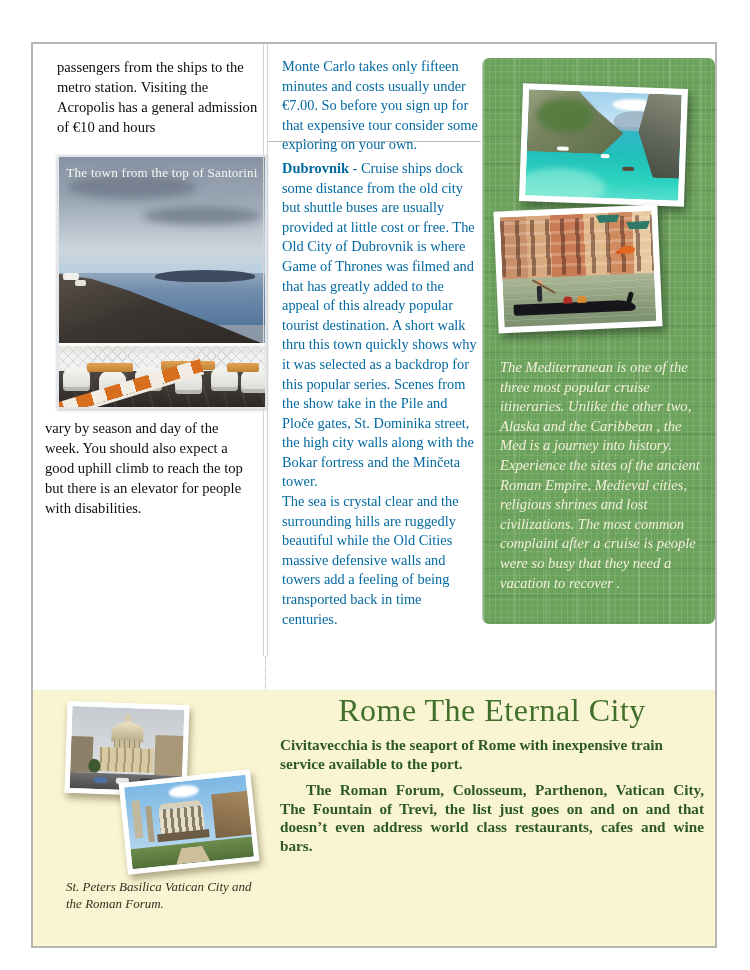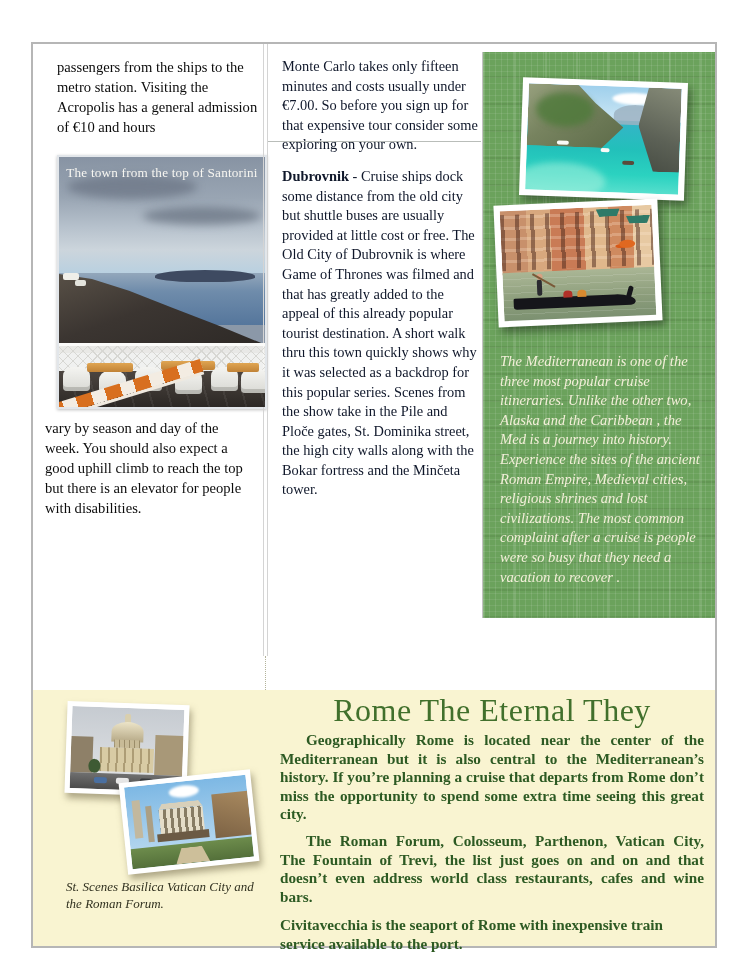--- a/index.html
+++ b/index.html
@@ -9,22 +9,22 @@
         border:2px solid #b6b6b6;box-sizing:border-box;}
   .page-inner{position:absolute;left:0;top:0;width:682px;height:902px;}
 
   
   .body-text{position:absolute;font-size:14.6px;line-height:20px;margin:0;color:#0c0c0c;}
   .lp1{left:24px;top:13px;width:203px;}
   .lp2{left:12px;top:374px;width:203px;}
   .lp3{left:24px;top:486px;width:203px;}
   .bold{font-weight:bold;}
   .mid-col{position:absolute;left:249px;top:13px;width:196px;}
-  .mid-col p{margin:0;font-size:14.4px;line-height:19.6px;color:#0f172a;}
-  .mid-col p.gap{margin-top:12px;}
+  .mid-col p{margin:0;font-size:14.4px;line-height:19.6px;color:#0369a1;}
+  .mid-col p.gap{margin-top:4px;}
   .vline{position:absolute;top:0;width:1px;height:612px;background:#d4d4d4;}
   .vl-a{left:230px;} .vl-b{left:234px;}
   .vline-dotted{position:absolute;left:232px;top:612px;height:290px;width:0;
                 border-left:1px dotted #b3b39a;}
   .hline{position:absolute;left:235px;top:97px;width:213px;height:1px;background:#b9bdb9;z-index:5;}
 
   
   .santorini{position:absolute;left:24px;top:111px;width:206px;height:250px;background:#8b98a8;
              border:2px solid #e2e6ea;box-shadow:0 1px 3px rgba(0,0,0,.25);overflow:hidden;}
   .st-sky{position:absolute;left:0;top:0;width:100%;height:116px;
@@ -55,27 +55,27 @@
   .st-table{position:absolute;height:9px;background:linear-gradient(180deg,#e0a552,#c08236);
             border-radius:2px;z-index:3;}
   .st-t1{left:28px;top:206px;width:46px;} .st-t2{left:102px;top:204px;width:54px;} .st-t3{left:168px;top:206px;width:32px;}
   .st-chair{position:absolute;width:27px;height:24px;background:linear-gradient(180deg,#f4f4f1,#d9d9d4);
             border-radius:9px 9px 4px 4px;box-shadow:inset 0 -4px 0 rgba(120,120,115,.35);z-index:2;}
   .st-stripe{position:absolute;left:-14px;bottom:12px;width:160px;height:13px;
              background:repeating-linear-gradient(90deg,#d86f1f 0 16px,#f3ece2 16px 30px);
              transform:rotate(-17deg);z-index:4;box-shadow:0 3px 0 #efe9df;}
 
   
-  .sidebar{position:absolute;left:449px;top:8px;width:233px;height:566px;
+  .sidebar{position:absolute;left:449px;top:14px;width:233px;height:566px;
            background-color:#6ba25c;border-left:1px solid #c2c2c2;box-sizing:border-box;
            background-image:
              repeating-linear-gradient(90deg,rgba(255,255,255,.10) 0 1px,transparent 1px 6px),
              repeating-linear-gradient(0deg,rgba(255,255,255,.08) 0 1px,transparent 1px 6px),
              repeating-linear-gradient(90deg,rgba(255,255,255,.12) 0 2px,transparent 2px 31px),
-             repeating-linear-gradient(0deg,rgba(70,110,55,.22) 0 2px,transparent 2px 27px);}
+             repeating-linear-gradient(0deg,rgba(70,110,55,.22) 0 2px,transparent 2px 27px); border-radius: 7px;}
   .sidebar-text{position:absolute;left:17px;top:300px;width:205px;font-style:italic;
                 font-size:14.6px;line-height:19.6px;color:#f3efd9;}
   .pframe{position:absolute;background:#fff;padding:6px;box-shadow:3px 5px 9px rgba(0,0,0,.4);}
   .pimg{position:relative;overflow:hidden;}
   .f1{left:38px;top:28px;transform:rotate(2deg);}
   .f2{left:13px;top:150px;transform:rotate(-2.5deg);}
   .f1 .pimg{width:153px;height:106px;} .f2 .pimg{width:152px;height:110px;}
 
   
   .cv-sky{position:absolute;left:0;top:0;width:100%;height:40px;background:linear-gradient(180deg,#9fd0ec,#d3eaf6);}
@@ -207,20 +207,21 @@
       <p class="body-text lp2" data-interactable="false">vary by season and day of the week. You should also expect a good uphill climb to reach the top but there is an elevator for people with disabilities.</p>
 
       <div class="vline vl-a" data-interactable="false"></div>
       <div class="vline vl-b" data-interactable="false"></div>
       <div class="vline-dotted" data-interactable="false"></div>
       <div class="hline" data-interactable="false"></div>
 
       <div class="mid-col" data-interactable="false">
         <p data-interactable="false">Monte Carlo takes only fifteen minutes and costs usually under €7.00. So before you sign up for that expensive tour consider some exploring on your own.</p>
         <p class="gap" data-interactable="false"><span class="bold" data-interactable="false">Dubrovnik</span><span data-interactable="false"> - Cruise ships dock some distance from the old city but shuttle buses are usually provided at little cost or free. The Old City of Dubrovnik is where Game of Thrones was filmed and that has greatly added to the appeal of this already popular tourist destination. A short walk thru this town quickly shows why it was selected as a backdrop for this popular series. Scenes from the show take in the Pile and Ploče gates, St. Dominika street, the high city walls along with the Bokar fortress and the Minčeta tower.</span></p>
+        <p data-interactable="false">The sea is crystal clear and the surrounding hills are ruggedly beautiful while the Old Cities massive defensive walls and towers add a feeling of being transported back in time centuries.</p>
       </div>
 
       <div class="sidebar" data-interactable="false">
         <div class="pframe f1" data-interactable="false">
           <div class="pimg" data-interactable="false">
             <div class="cv-sky" data-interactable="false"></div>
             <div class="cv-cloud" data-interactable="false"></div>
             <div class="cv-sea" data-interactable="false"></div>
             <div class="cv-shallow" data-interactable="false"></div>
             <div class="cv-ridge" data-interactable="false"></div>
@@ -275,25 +276,24 @@
             <div class="rf-cloud" data-interactable="false"></div>
             <div class="rf-wall" data-interactable="false"></div>
             <div class="rf-stump" data-interactable="false"></div>
             <div class="rf-ped" data-interactable="false"></div>
             <div class="rf-cols" data-interactable="false"></div>
             <div class="rf-base" data-interactable="false"></div>
             <div class="rf-green" data-interactable="false"></div>
             <div class="rf-path" data-interactable="false"></div>
           </div>
         </div>
-        <div class="photo-caption" data-interactable="false">St. Scenes Basilica Vatican City and the Roman Forum.</div>
+        <div class="photo-caption" data-interactable="false">St. Peters Basilica Vatican City and the Roman Forum.</div>
 
         <div class="rome-col" data-interactable="false">
-          <h1 class="rome-title" data-interactable="false">Rome The Eternal They</h1>
-          <p class="rome-p pg1" data-interactable="false">Geographically Rome is located near the center of the Mediterranean but it is also central to the Mediterranean’s history. If you’re planning a cruise that departs from Rome don’t miss the opportunity to spend some extra time seeing this great city.</p>
+          <h1 class="rome-title" data-interactable="false">Rome The Eternal City</h1>
+          <p class="rome-p pg3" data-interactable="false">Civitavecchia is the seaport of Rome with inexpensive train service available to the port.</p>
           <p class="rome-p pg2" data-interactable="false">The Roman Forum, Colosseum, Parthenon, Vatican City, The Fountain of Trevi, the list just goes on and on and that doesn’t even address world class restaurants, cafes and wine bars.</p>
-          <p class="rome-p pg3" data-interactable="false">Civitavecchia is the seaport of Rome with inexpensive train service available to the port.</p>
         </div>
       </div>
 
     </div>
   </div>
 </div>
 
 </body></html>

